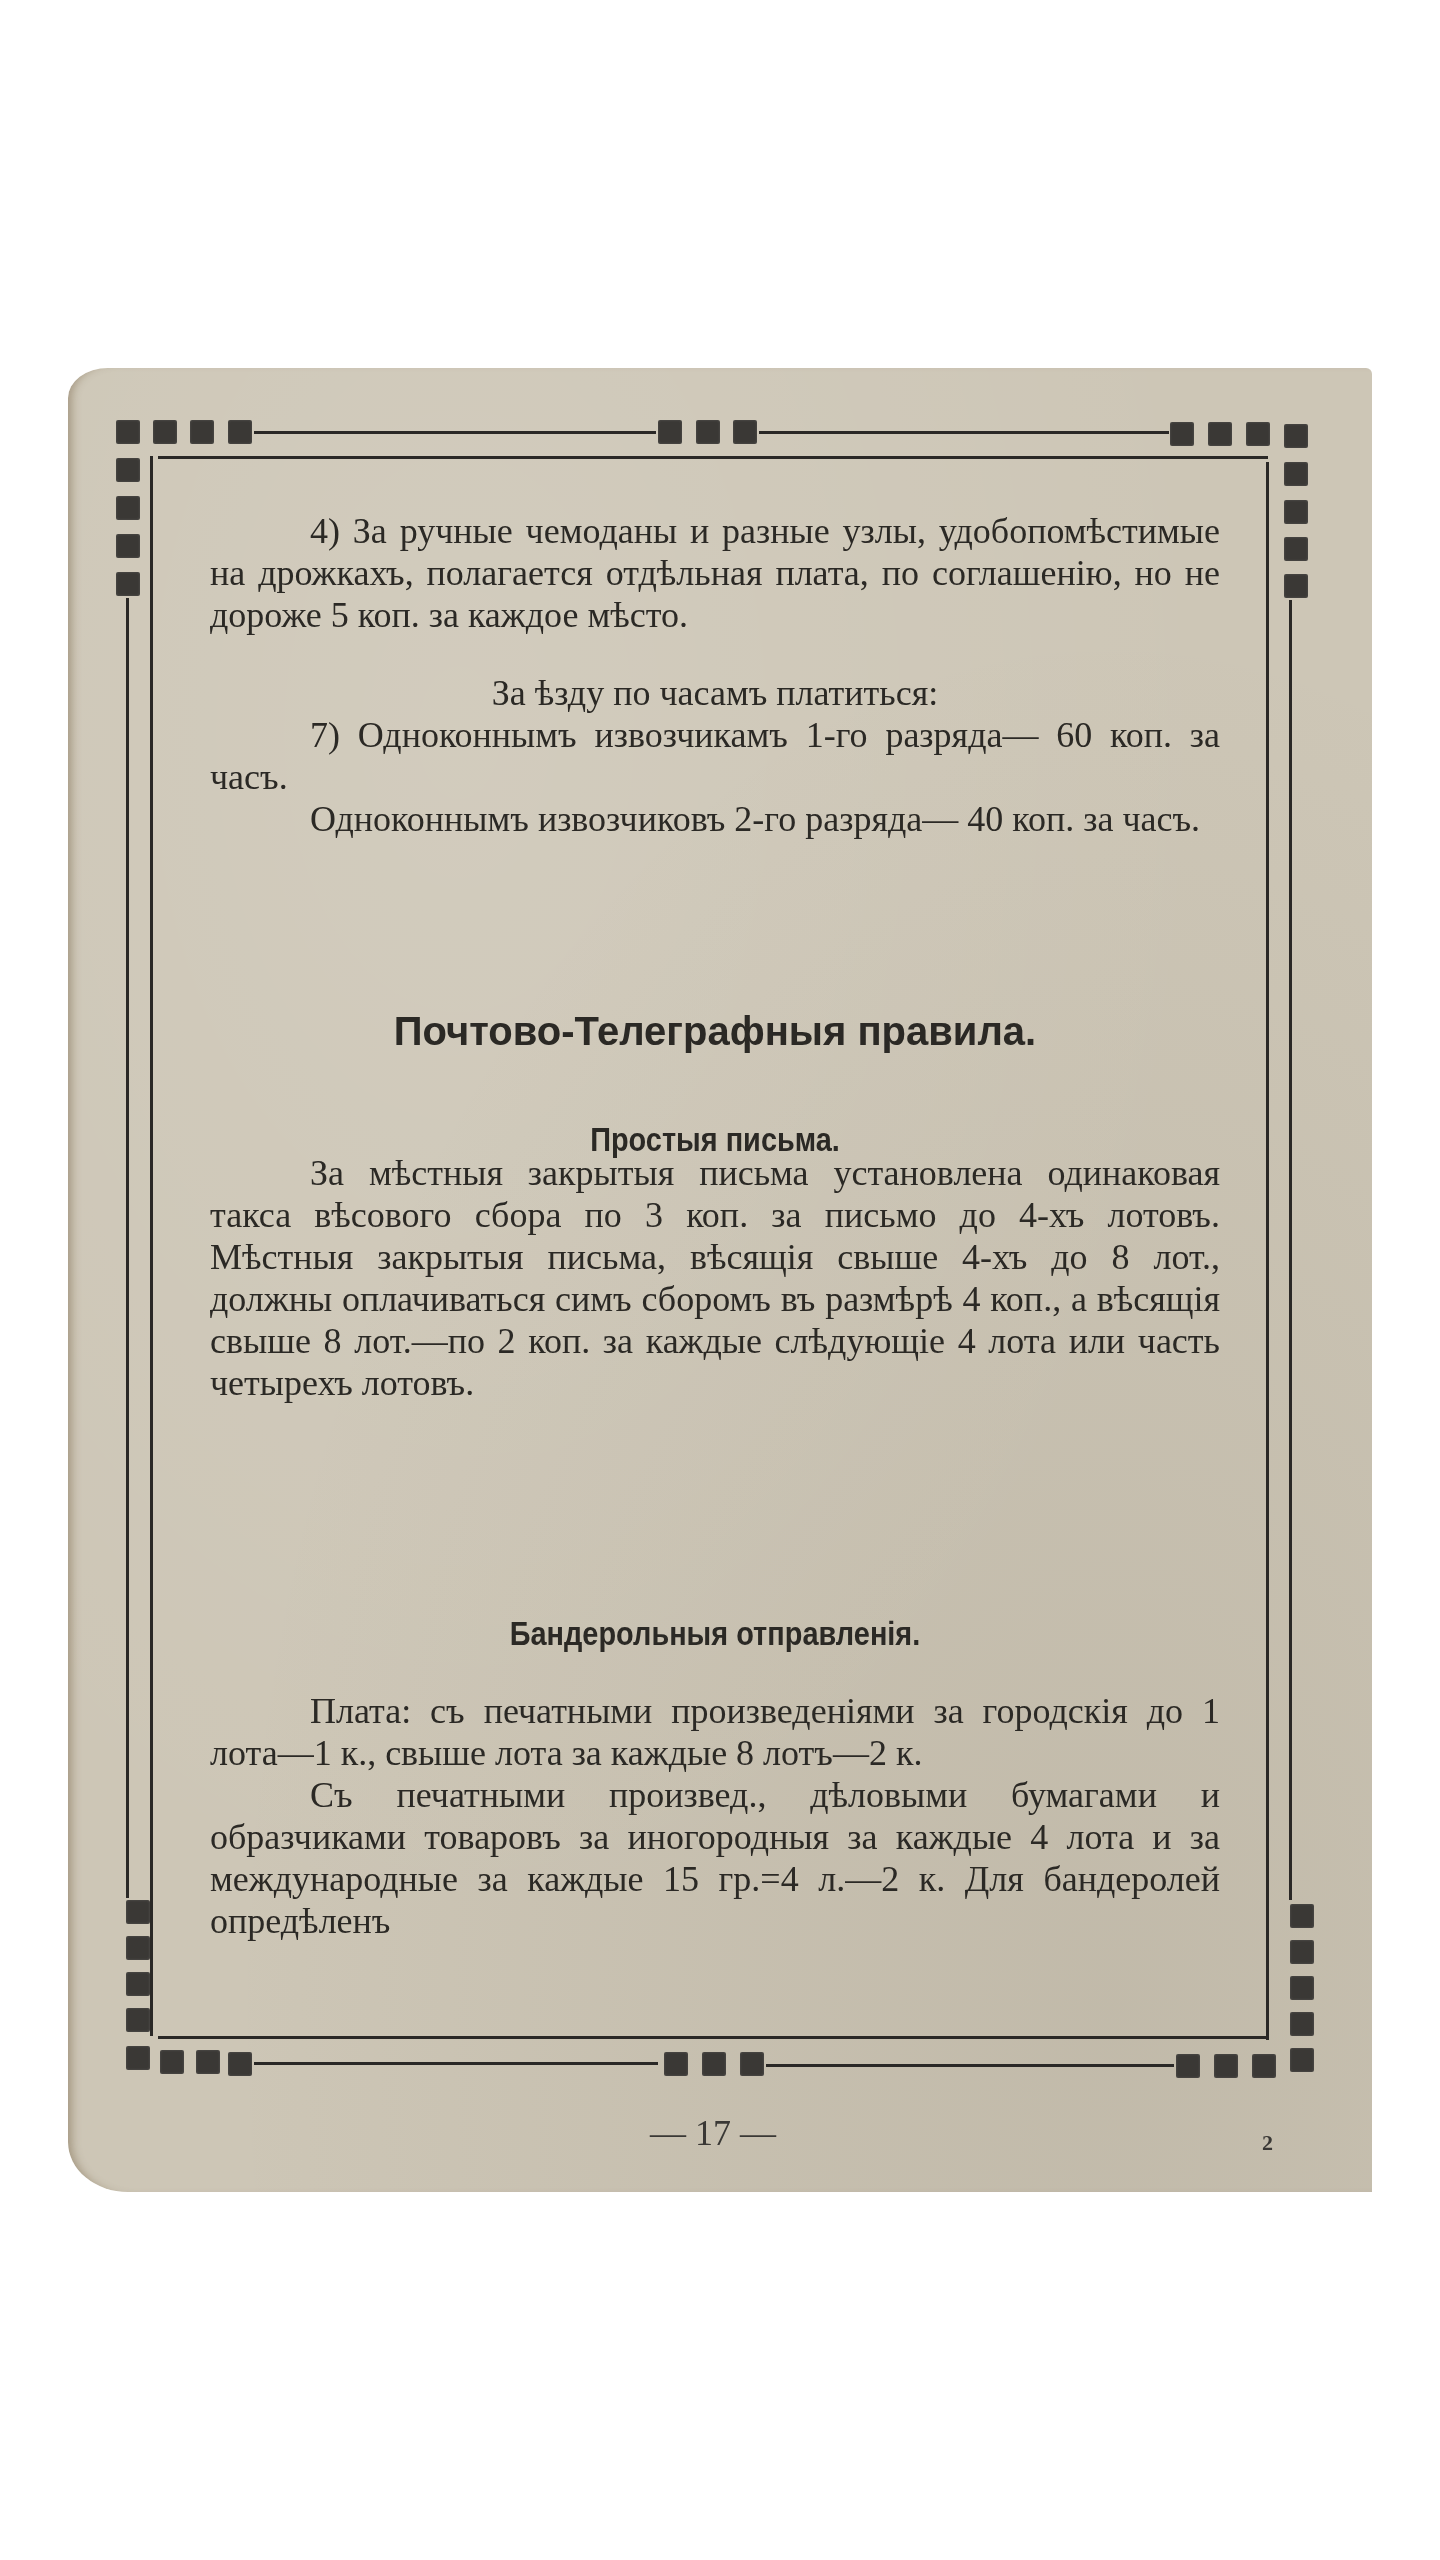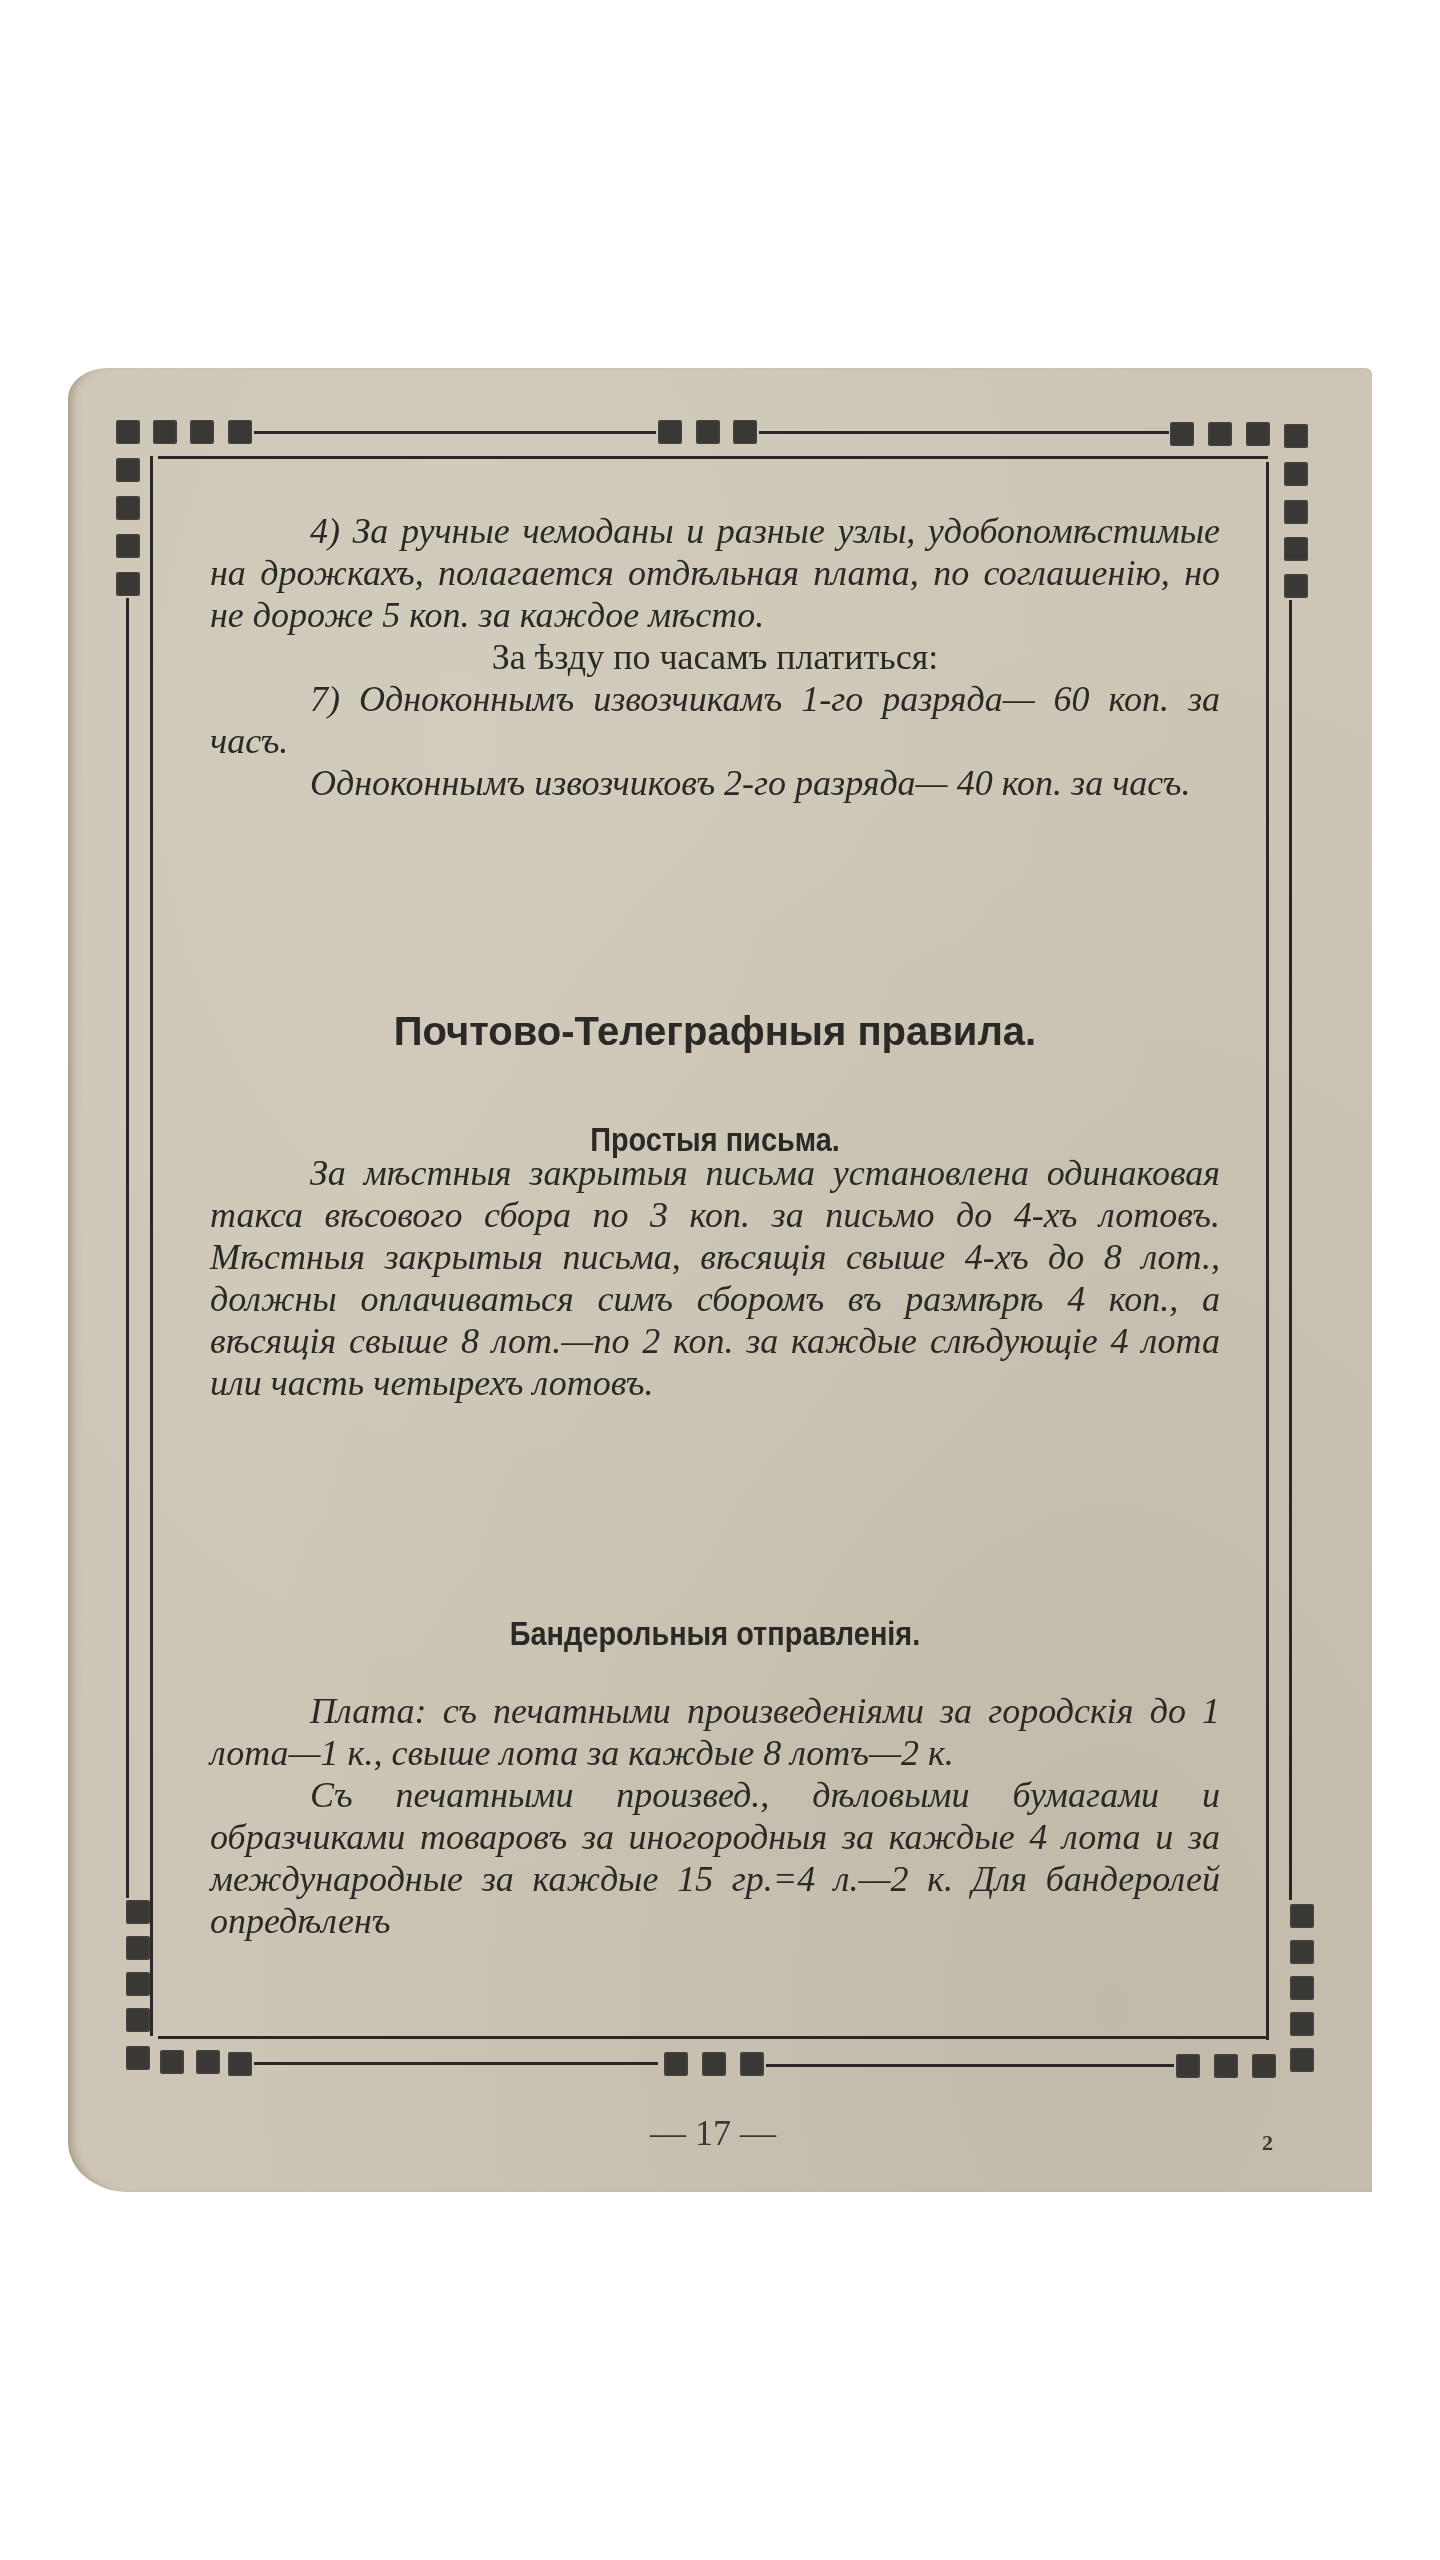--- a/index.html
+++ b/index.html
@@ -18,22 +18,22 @@
         box-shadow: inset 0 0 3px rgba(255,255,255,0.15); }
   .hline { position:absolute; height:3px; background:#2a2826; }
   .vline { position:absolute; width:3px; background:#2a2826; }
   .text-block {
     position:absolute; left:210px; width:1010px;
     font-family:"Liberation Serif", "DejaVu Serif", serif;
     color:#2b2925; font-size:36px; line-height:42px;
     letter-spacing:0px;
   }
   .p { margin:0; text-align:justify; text-align-last:left; }
-  .indent { text-indent:100px;font-style:italic; }
-  .center { text-align:center; text-align-last:center; }
+  .indent { text-indent:100px; }
+  .center { text-align:center; text-align-last:center;margin-top:36px; }
   .h1 { font-family:"Liberation Sans", "DejaVu Sans", sans-serif; font-size:40px; text-align:center; margin:0; }
   .h2 { font-family:"Liberation Sans", "DejaVu Sans", sans-serif; font-weight:bold; font-size:34px; text-align:center; margin:0; transform:scaleX(0.85); }
   .bold { font-weight:bold; }
   .pagenum { position:absolute; left:650px; top:2112px; font-family:Liberation Serif, serif; font-size:36px; color:#3a3835; }
   .sig { position:absolute; left:1262px; top:2130px; font-family:"Liberation Serif", serif; font-size:22px; font-weight:bold; color:#3a3835; }
 </style>
 </head>
 <body>
 
 <div class="page"></div>

